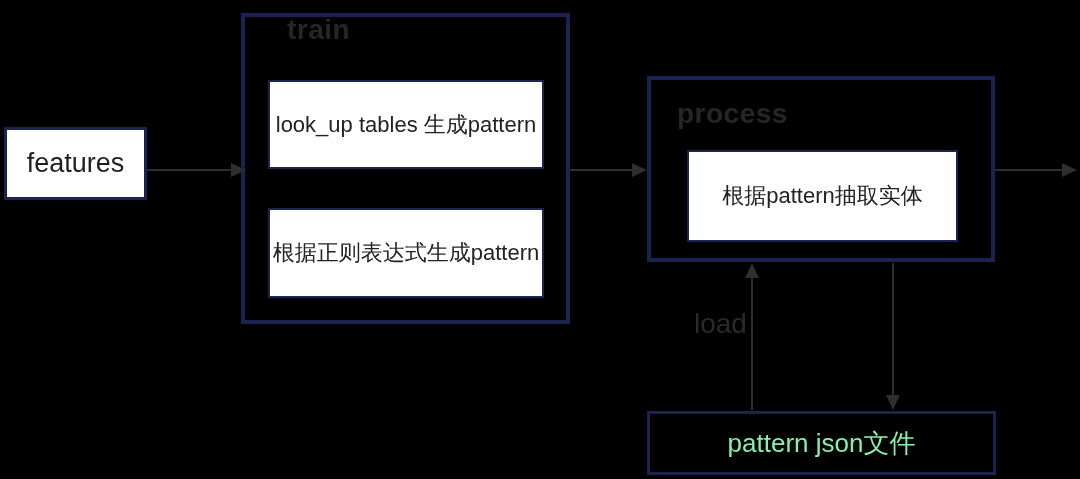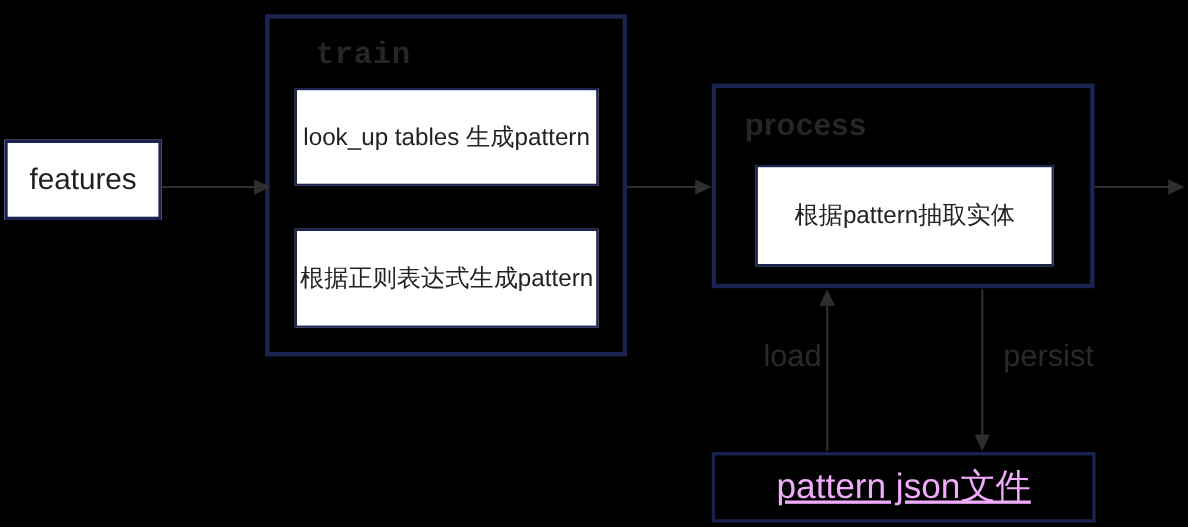--- a/index.html
+++ b/index.html
@@ -50,37 +50,36 @@
     left: 4px; top: 127px; width: 143px; height: 73px;
     background: #ffffff;
     border: 3px solid #1b2350;
     display: flex; align-items: center; justify-content: center;
     color: #1f1f1f;
     font-size: 27px;
     z-index: 3;
   }
 
   #train-group   { left: 241px; top: 13px;  width: 329px; height: 311px; }
-  #train-label   { left: 287px; top: 35px; font-family: Liberation Mono, monospace; }
+  #train-label   { left: 287px; top: 14px; }
   #lookup-node   { left: 268px; top: 80px;  width: 276px; height: 89px; }
   #regex-node    { left: 268px; top: 208px; width: 276px; height: 90px; }
 
   #process-group { left: 647px; top: 76px;  width: 348px; height: 186px; }
   #process-label { left: 677px; top: 98px; }
   #extract-node  { left: 687px; top: 150px; width: 271px; height: 92px; }
 
   #pattern-json-node {
     left: 647px; top: 411px; width: 349px; height: 64px;
     background: #000000;
     border: 3px solid #1b2350;
     display: flex; align-items: center; justify-content: center;
-    color: #f0abfc;
-    font-size: 32px;
+    color: #86efac;
+    font-size: 26px;
     z-index: 3;
-    text-decoration: underline;
   }
 
   .edge-label {
     position: absolute;
     color: #2a2a2a;
     font-size: 28px;
     z-index: 2;
   }
   #load-label    { left: 694px; top: 308px; }
   #persist-label { left: 912px; top: 308px; }
@@ -117,21 +116,20 @@
   <div id="process-label" class="group-label">process</div>
   <div id="extract-node" class="abs node-white">
     <span>根据pattern抽取实体</span>
   </div>
 
   <div id="pattern-json-node" class="abs">
     <span>pattern json文件</span>
   </div>
 
   <div id="load-label" class="edge-label">load</div>
-  <div id="persist-label" class="edge-label">persist</div>
 
   <svg id="arrow-layer" viewBox="0 0 1080 479">
 
     <g>
       <line class="arrow-line" x1="147" y1="170" x2="235" y2="170"></line>
       <polygon class="arrow-head" points="246,170 231,163 231,177"></polygon>
     </g>
 
     <g>
       <line class="arrow-line" x1="570" y1="170" x2="636" y2="170"></line>

